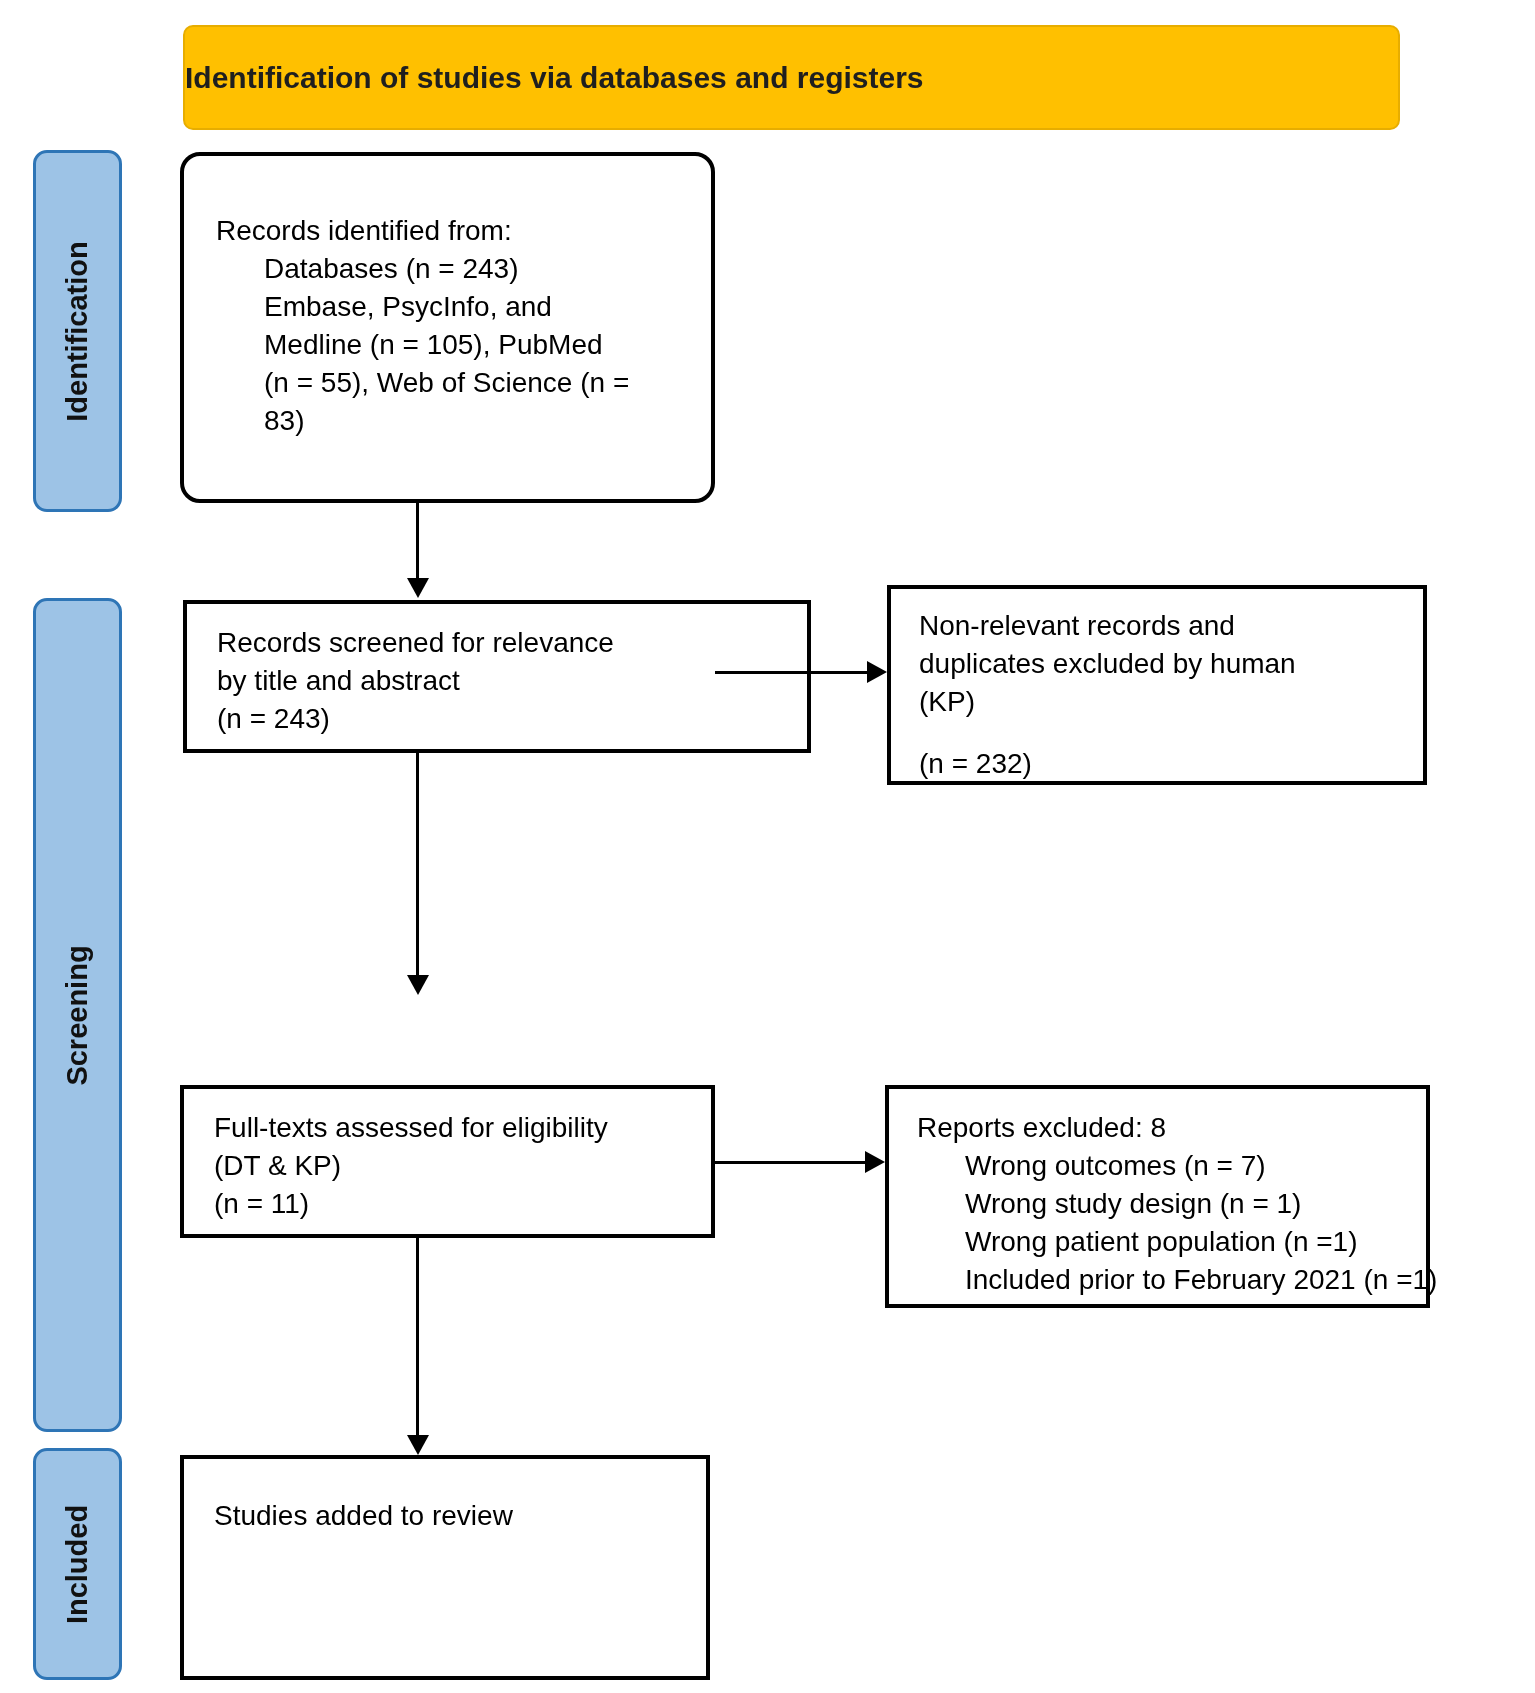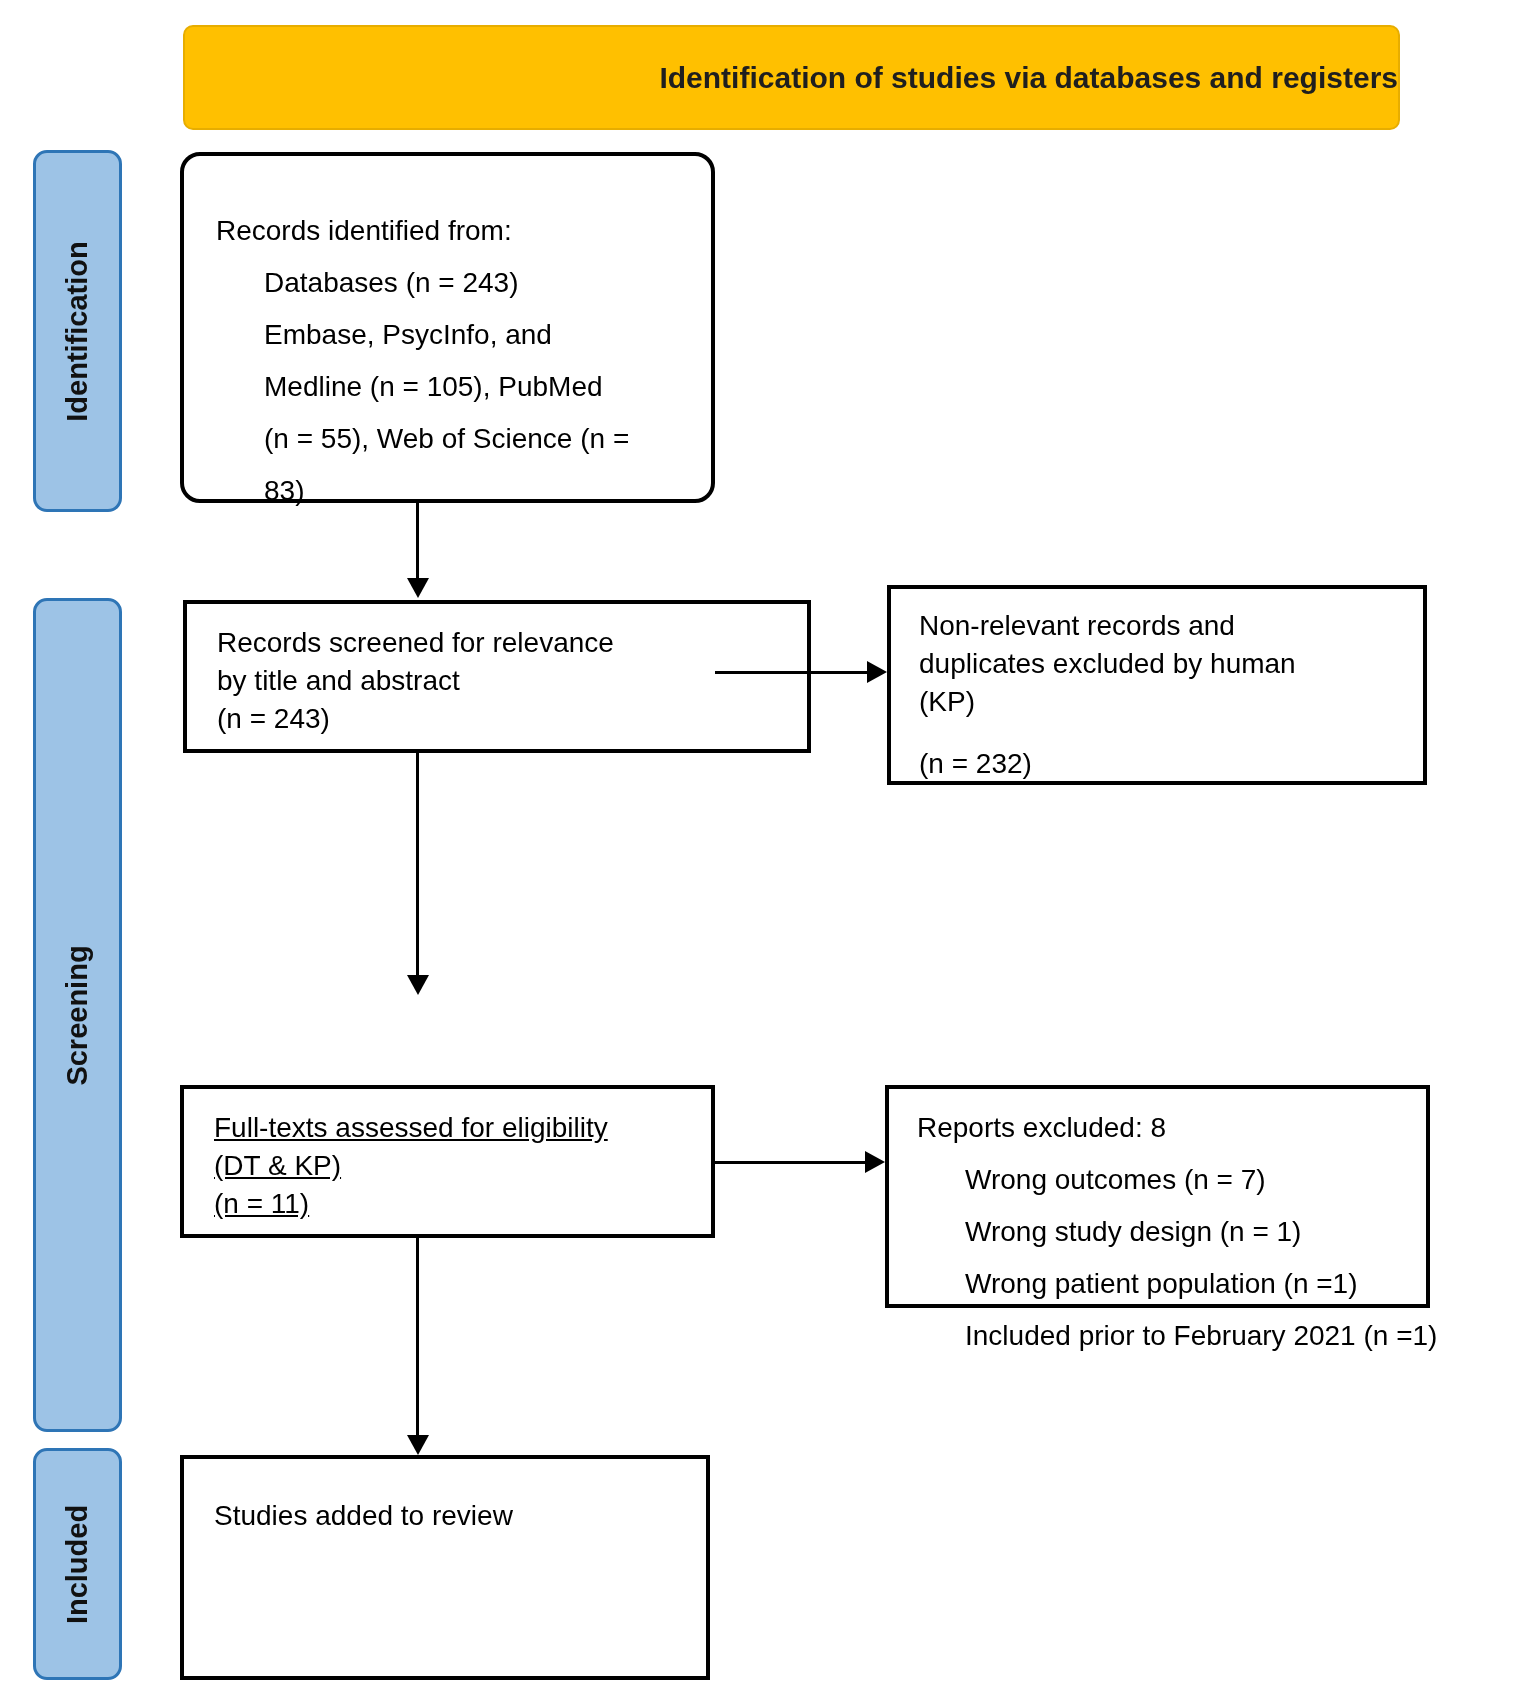--- a/index.html
+++ b/index.html
@@ -15,21 +15,21 @@
   }
 
   
   .header-banner {
     position: absolute;
     left: 183px; top: 25px;
     width: 1217px; height: 105px;
     background: var(--header-bg, #FFC000);
     border: 2px solid #E7AD00;
     border-radius: 10px;
-    display: flex; align-items: center; justify-content: flex-end;
+    display: flex; align-items: center; justify-content: flex-start;
     font-weight: bold;
     font-size: 30px;
     color: #1f1f1f;
   }
 
   
   .stage {
     position: absolute;
     left: 33px;
     width: 89px;
@@ -51,27 +51,27 @@
 
   
   .box {
     position: absolute;
     background: #fff;
     border: 4px solid #000;
     font-size: 28px;
     line-height: 38px;
   }
   .box .line { white-space: nowrap; }
-  .indent { padding-left: 48px; margin-top: 14px; }
+  .indent { padding-left: 48px; }
   .spaced { margin-top: 24px; }
 
   .box-records-identified { left: 180px; top: 152px;  width: 535px; height: 351px; padding: 56px 16px 0 32px; border-radius: 20px; }
   .box-records-screened   { left: 183px; top: 600px;  width: 628px; height: 153px; padding: 20px 16px 0 30px; }
   .box-nonrelevant        { left: 887px; top: 585px;  width: 540px; height: 200px; padding: 18px 16px 0 28px; }
-  .box-fulltexts          { left: 180px; top: 1085px; width: 535px; height: 153px; padding: 20px 16px 0 30px; text-decoration: underline; }
+  .box-fulltexts          { left: 180px; top: 1085px; width: 535px; height: 153px; padding: 20px 16px 0 30px; }
   .box-reports-excluded   { left: 885px; top: 1085px; width: 545px; height: 223px; padding: 20px 24px 0 28px; }
   .box-studies-added      { left: 180px; top: 1455px; width: 530px; height: 225px; padding: 38px 16px 0 30px; }
 
   
   .vline { position: absolute; width: 3px; background: #000; }
   .hline { position: absolute; height: 3px; background: #000; }
   .head-down {
     position: absolute; width: 0; height: 0;
     border-left: 11px solid transparent;
     border-right: 11px solid transparent;

